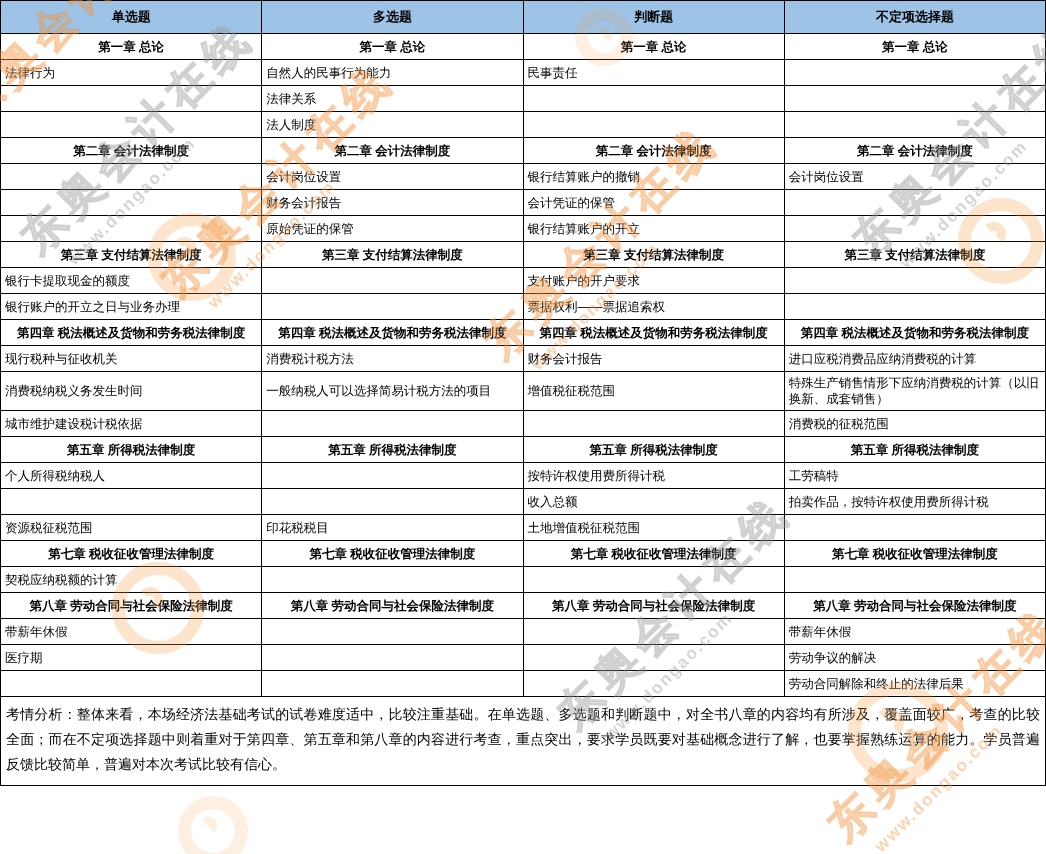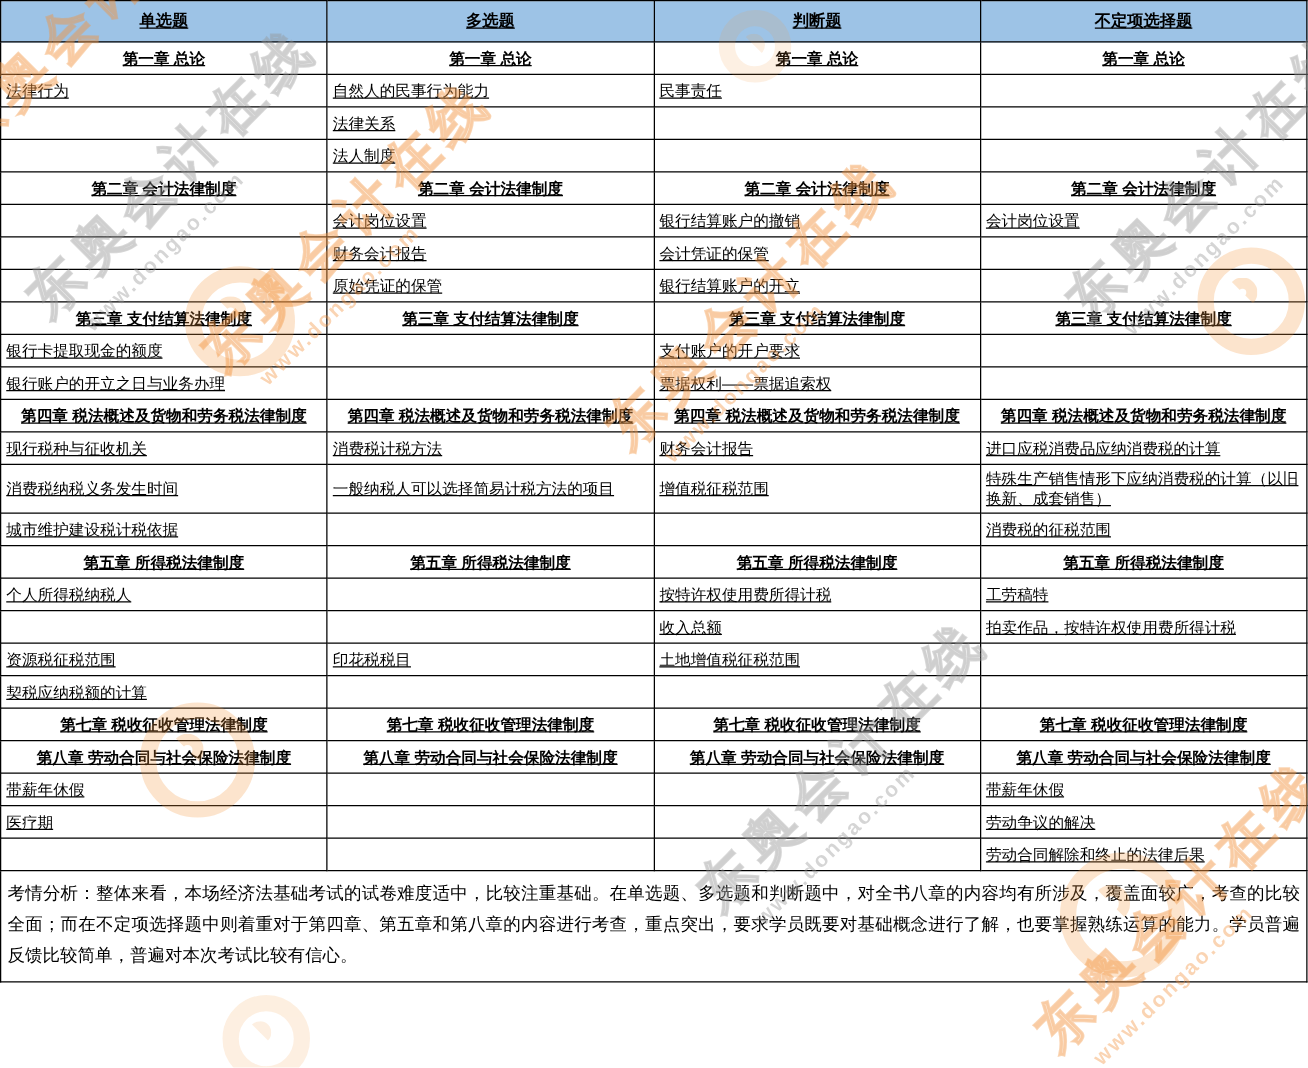--- a/index.html
+++ b/index.html
@@ -4,21 +4,21 @@
 <style>
   html,body{margin:0;padding:0;}
   body{
     width:1046px;height:854px;overflow:hidden;background:#fff;
     font-family:"Liberation Sans","DejaVu Sans",sans-serif;color:#000;
   }
   .page{position:relative;width:1046px;height:854px;background:#fff;}
 
   table.exam{
     width:1046px;border-collapse:collapse;table-layout:fixed;
-    position:relative;z-index:1;text-decoration:underline;
+    position:relative;z-index:1;
   }
   table.exam th, table.exam td{
     border:1px solid #000;
     font-size:12.5px;
     line-height:16px;
     padding:3px 4px;
     vertical-align:middle;
     word-break:break-all;
   }
   table.exam th{
@@ -190,30 +190,30 @@
           <td class="item-cell">收入总额</td>
           <td class="item-cell">拍卖作品，按特许权使用费所得计税</td>
         </tr>
         <tr>
           <td class="item-cell">资源税征税范围</td>
           <td class="item-cell">印花税税目</td>
           <td class="item-cell">土地增值税征税范围</td>
           <td class="item-cell"></td>
         </tr>
         <tr>
+          <td class="chapter-cell">第七章 税收征收管理法律制度</td>
+          <td class="chapter-cell">第七章 税收征收管理法律制度</td>
+          <td class="chapter-cell">第七章 税收征收管理法律制度</td>
+          <td class="chapter-cell">第七章 税收征收管理法律制度</td>
+        </tr>
+        <tr>
           <td class="item-cell">契税应纳税额的计算</td>
           <td class="item-cell"></td>
           <td class="item-cell"></td>
           <td class="item-cell"></td>
-        </tr>
-        <tr>
-          <td class="chapter-cell">第七章 税收征收管理法律制度</td>
-          <td class="chapter-cell">第七章 税收征收管理法律制度</td>
-          <td class="chapter-cell">第七章 税收征收管理法律制度</td>
-          <td class="chapter-cell">第七章 税收征收管理法律制度</td>
         </tr>
         <tr>
           <td class="chapter-cell">第八章 劳动合同与社会保险法律制度</td>
           <td class="chapter-cell">第八章 劳动合同与社会保险法律制度</td>
           <td class="chapter-cell">第八章 劳动合同与社会保险法律制度</td>
           <td class="chapter-cell">第八章 劳动合同与社会保险法律制度</td>
         </tr>
         <tr>
           <td class="item-cell">带薪年休假</td>
           <td class="item-cell"></td>

